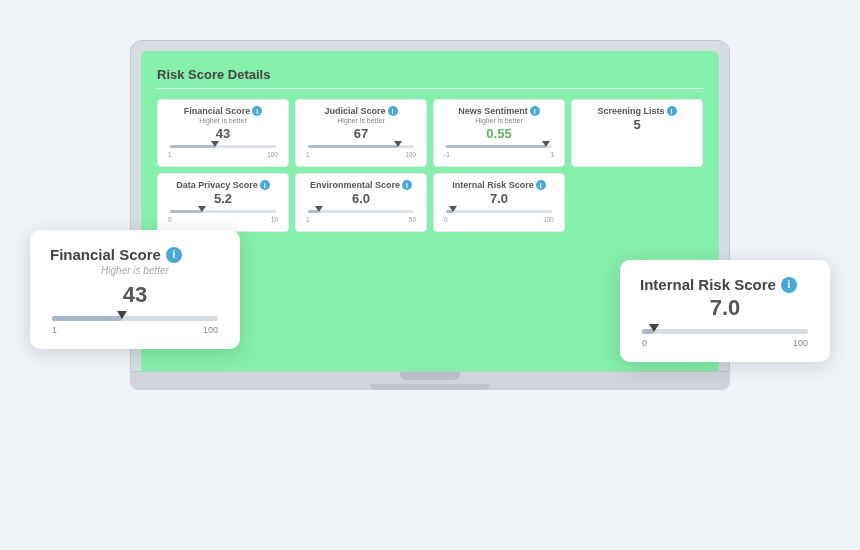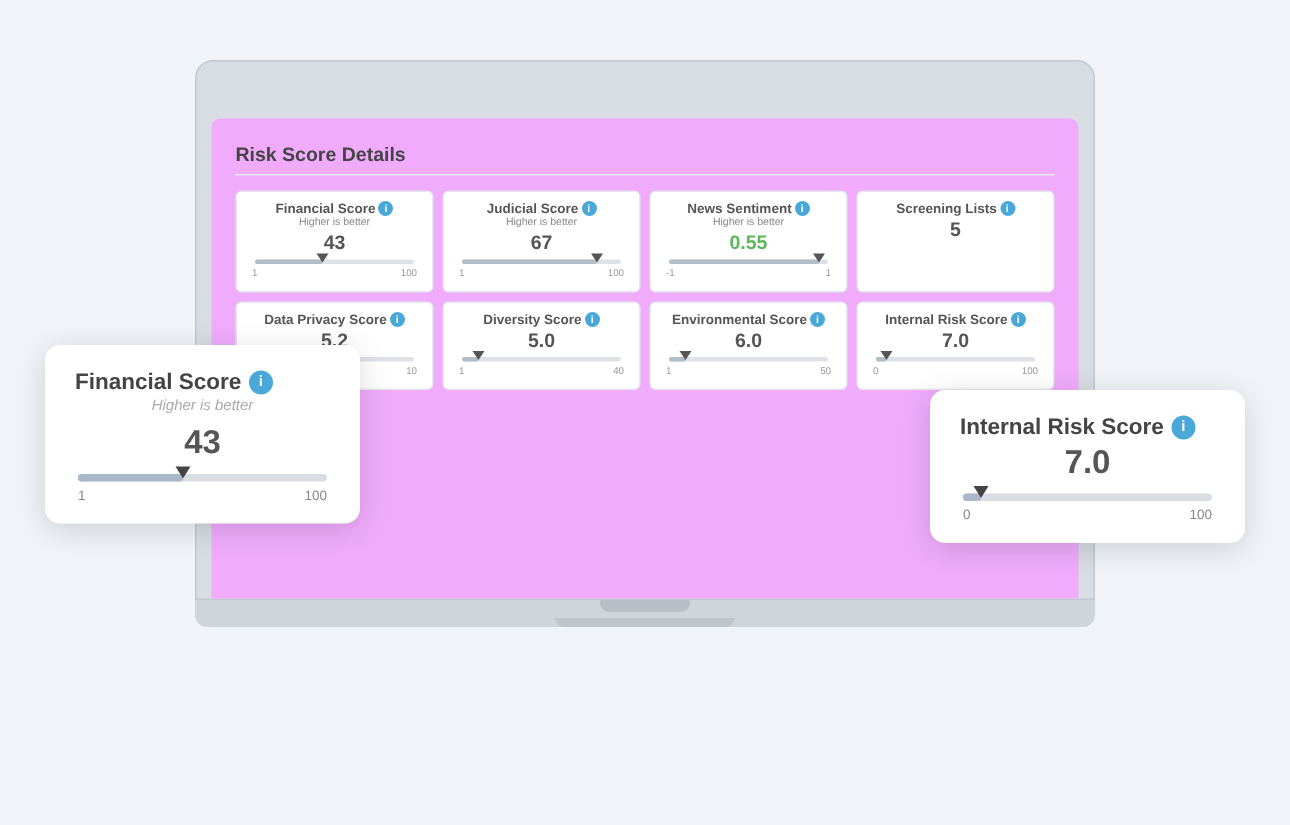--- a/index.html
+++ b/index.html
@@ -30,25 +30,24 @@
     }
 
     .laptop-screen-wrapper {
       background: #d8dde3;
       border-radius: 12px 12px 0 0;
       padding: 10px 10px 0 10px;
       border: 1.5px solid #c0c8d0;
     }
 
     .laptop-screen {
-      background: #f0abfc;
+      background: #86efac;
       border-radius: 6px 6px 0 0;
       padding: 16px;
       min-height: 320px;
-      margin-top: 28px;
     }
 
     .laptop-base {
       background: #d0d5db;
       height: 18px;
       border-radius: 0 0 8px 8px;
       position: relative;
     }
 
     .laptop-base::after {
@@ -352,37 +351,20 @@
           <div class="slider-fill" style="width:30%"></div>
           <div class="slider-thumb" style="left:30%"></div>
         </div>
         <div class="slider-labels">
           <span>0</span>
           <span>10</span>
         </div>
     </div>
             <div class="score-card">
       <div class="score-card-title">
-        Diversity Score
-        <span class="info-icon">i</span>
-      </div>
-
-      <div class="score-value">5.0</div>
-
-        <div class="slider-track">
-          <div class="slider-fill" style="width:10%"></div>
-          <div class="slider-thumb" style="left:10%"></div>
-        </div>
-        <div class="slider-labels">
-          <span>1</span>
-          <span>40</span>
-        </div>
-    </div>
-            <div class="score-card">
-      <div class="score-card-title">
         Environmental Score
         <span class="info-icon">i</span>
       </div>
 
       <div class="score-value">6.0</div>
 
         <div class="slider-track">
           <div class="slider-fill" style="width:10%"></div>
           <div class="slider-thumb" style="left:10%"></div>
         </div>

